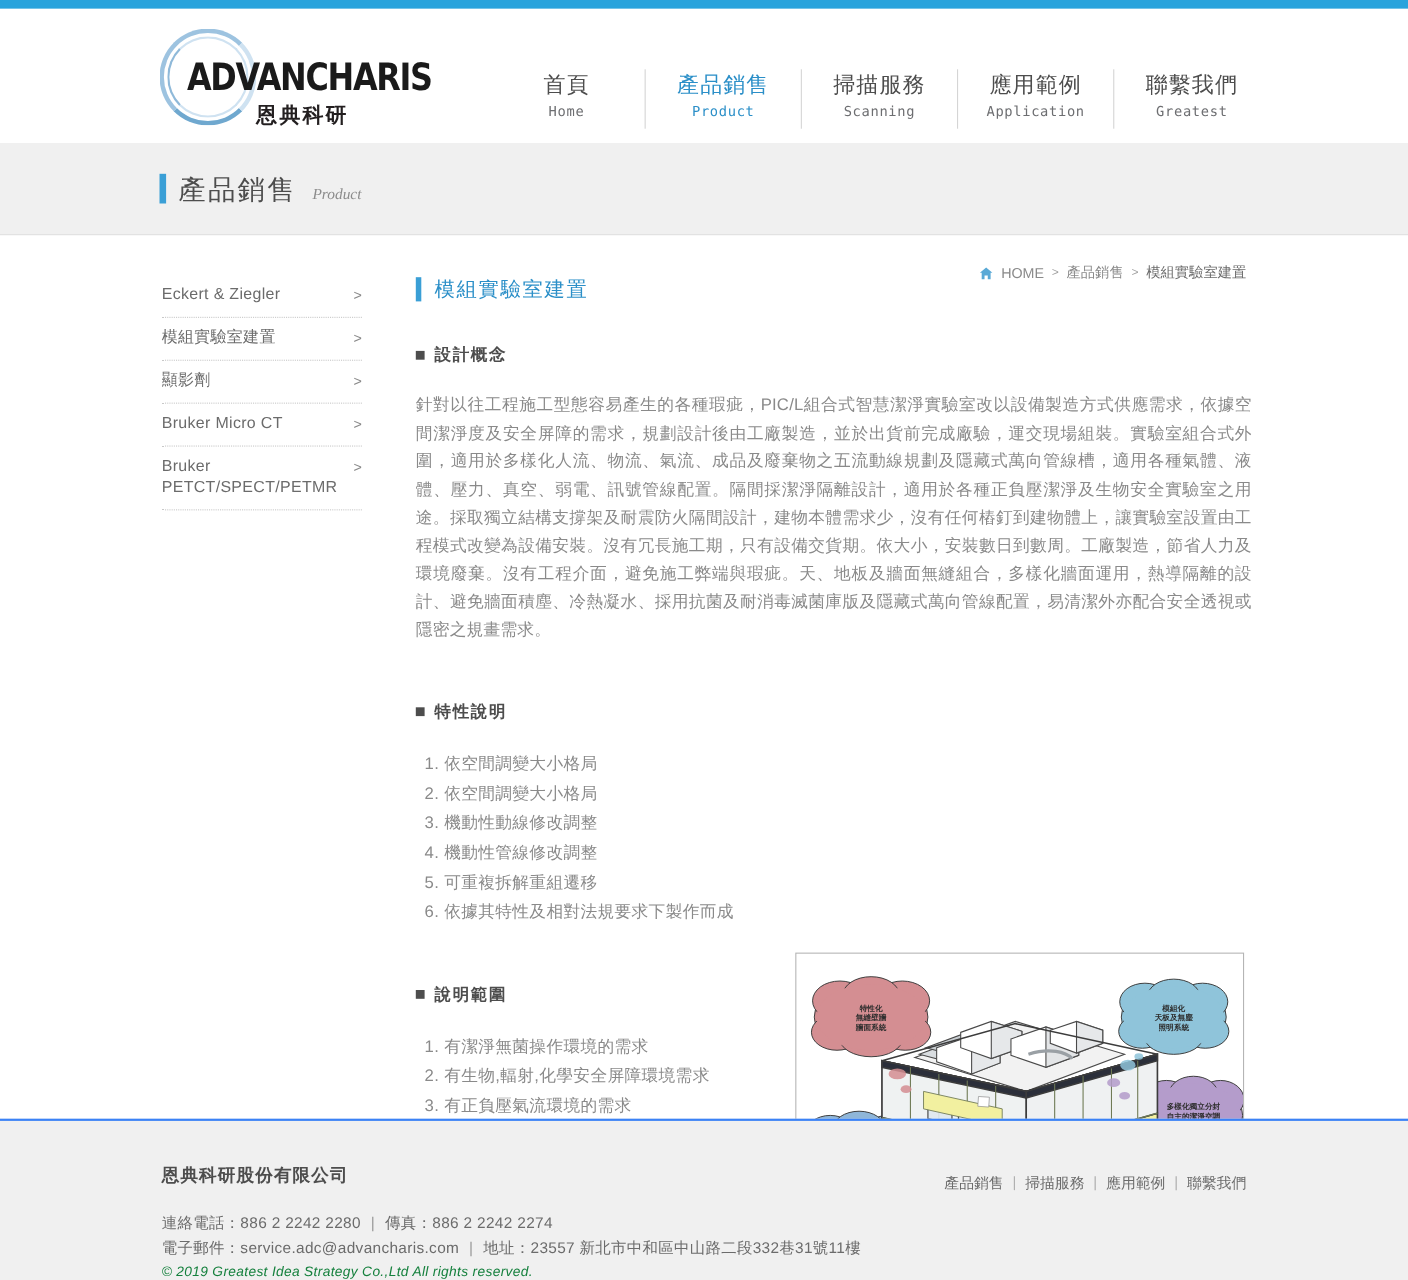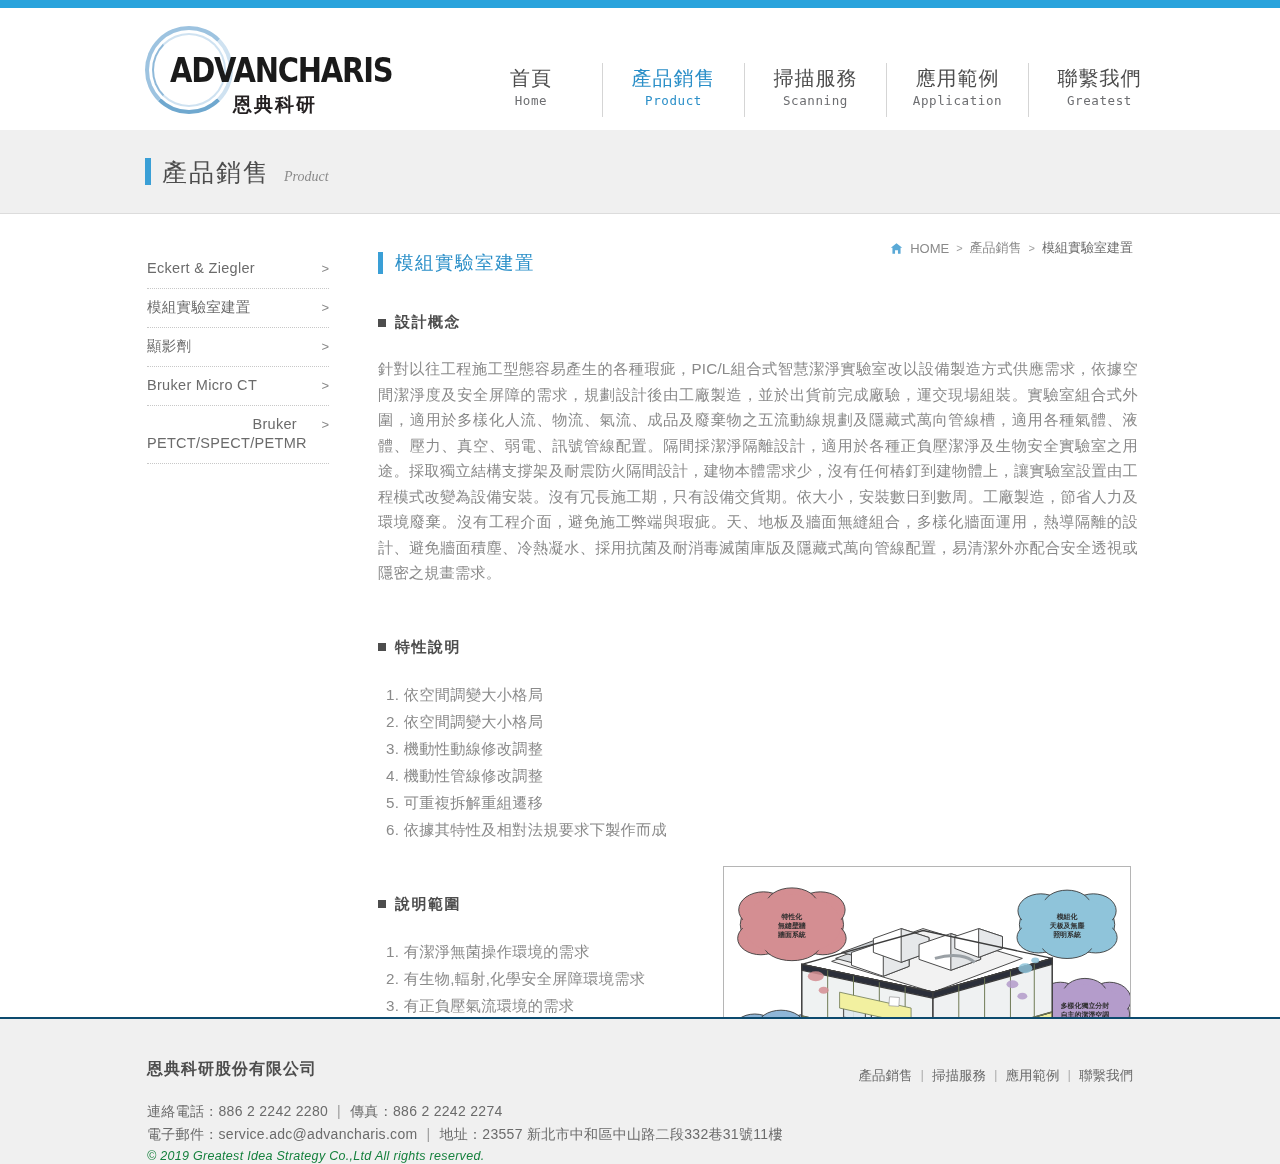--- a/index.html
+++ b/index.html
@@ -57,21 +57,21 @@
     position: absolute;
     left: 88px; top: 70px;
     font-size: 19px;
     font-weight: bold;
     color: #231f20;
     letter-spacing: 2px;
     white-space: nowrap;
   }
   .nav {
     position: absolute;
-    left: 460px; top: 55px;
+    left: 444px; top: 55px;
     display: flex;
     align-items: stretch;
   }
   .nav-item {
     width: 142px;
     text-align: center;
     border-left: 1px solid #d5d5d5;
     padding: 2px 0 6px 0;
     cursor: pointer;
     text-decoration: none;
@@ -147,21 +147,20 @@
     align-items: flex-start;
     cursor: pointer;
     text-decoration: none;
   }
   .side-label {
     font-size: 14.5px;
     color: #6b6b6b;
     line-height: 19px;
     letter-spacing: 0.3px;
     max-width: 150px;
-    text-align: right;
   }
   .side-arrow {
     font-size: 13px;
     color: #8a8a8a;
     line-height: 19px;
   }
 
   
   .crumb {
     position: absolute;
@@ -249,21 +248,21 @@
     border: 1px solid #b5b5b5;
     background: #ffffff;
     overflow: hidden;
   }
   .fig-svg { display: block; width: 100%; height: 100%; }
 
   
   .footer {
     height: 147px;
     background: #f0f0f0;
-    border-top: 2px solid #0c4a6e;
+    border-top: 2px solid #3b82f6;
     position: relative;
   }
   .f-company {
     position: absolute;
     left: 147px; top: 40px;
     font-size: 16px;
     font-weight: bold;
     color: #4d4d4d;
     letter-spacing: 1px;
   }

